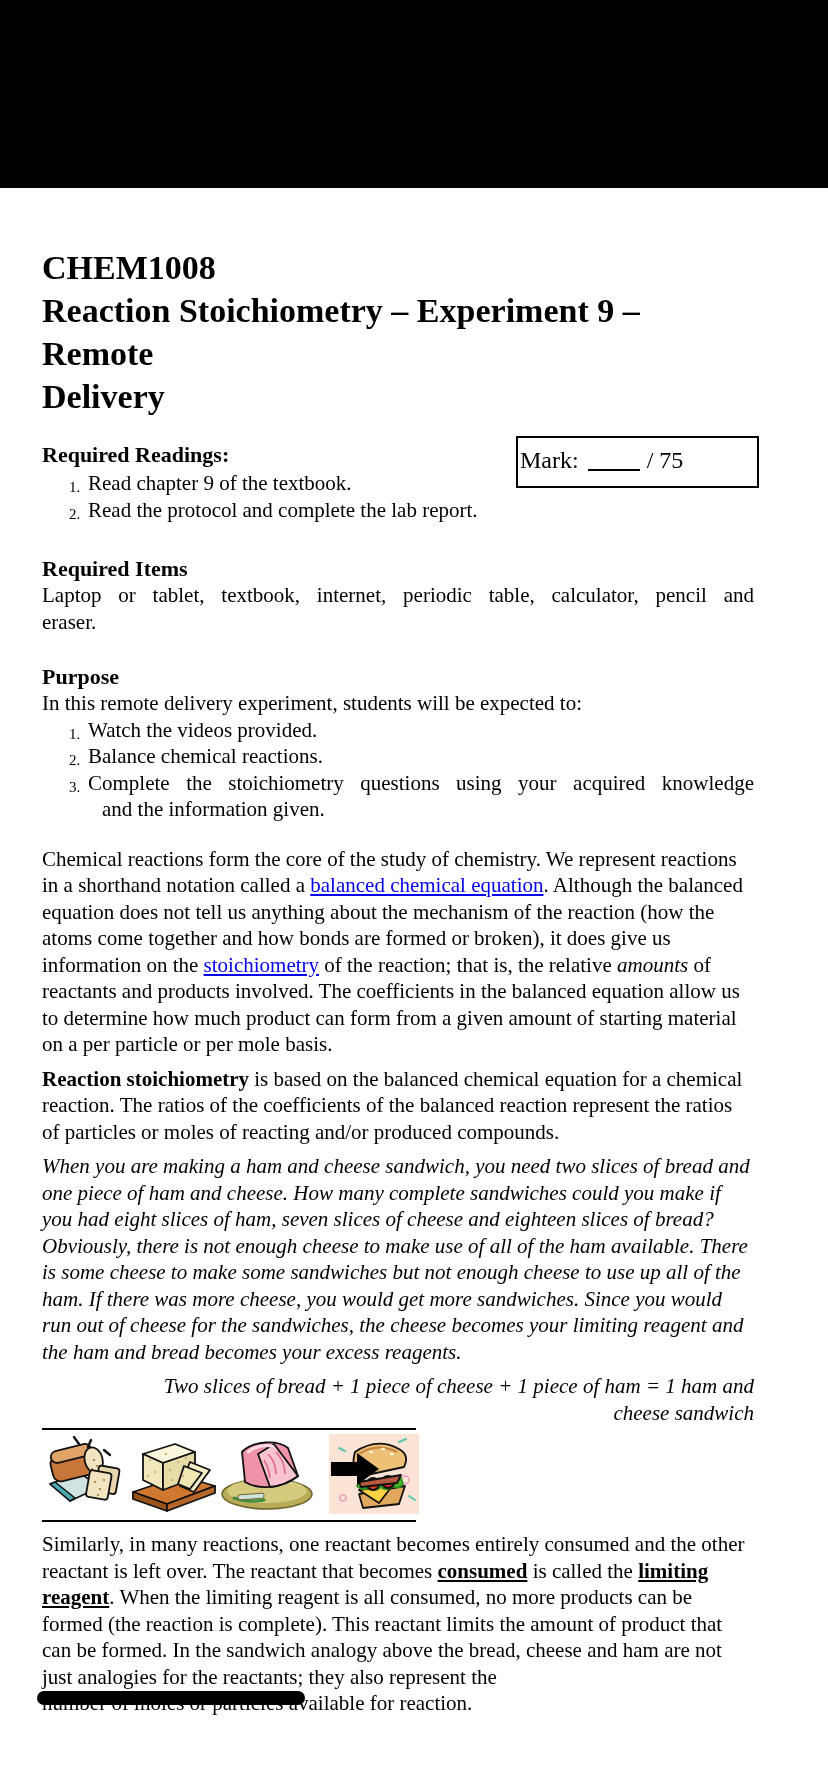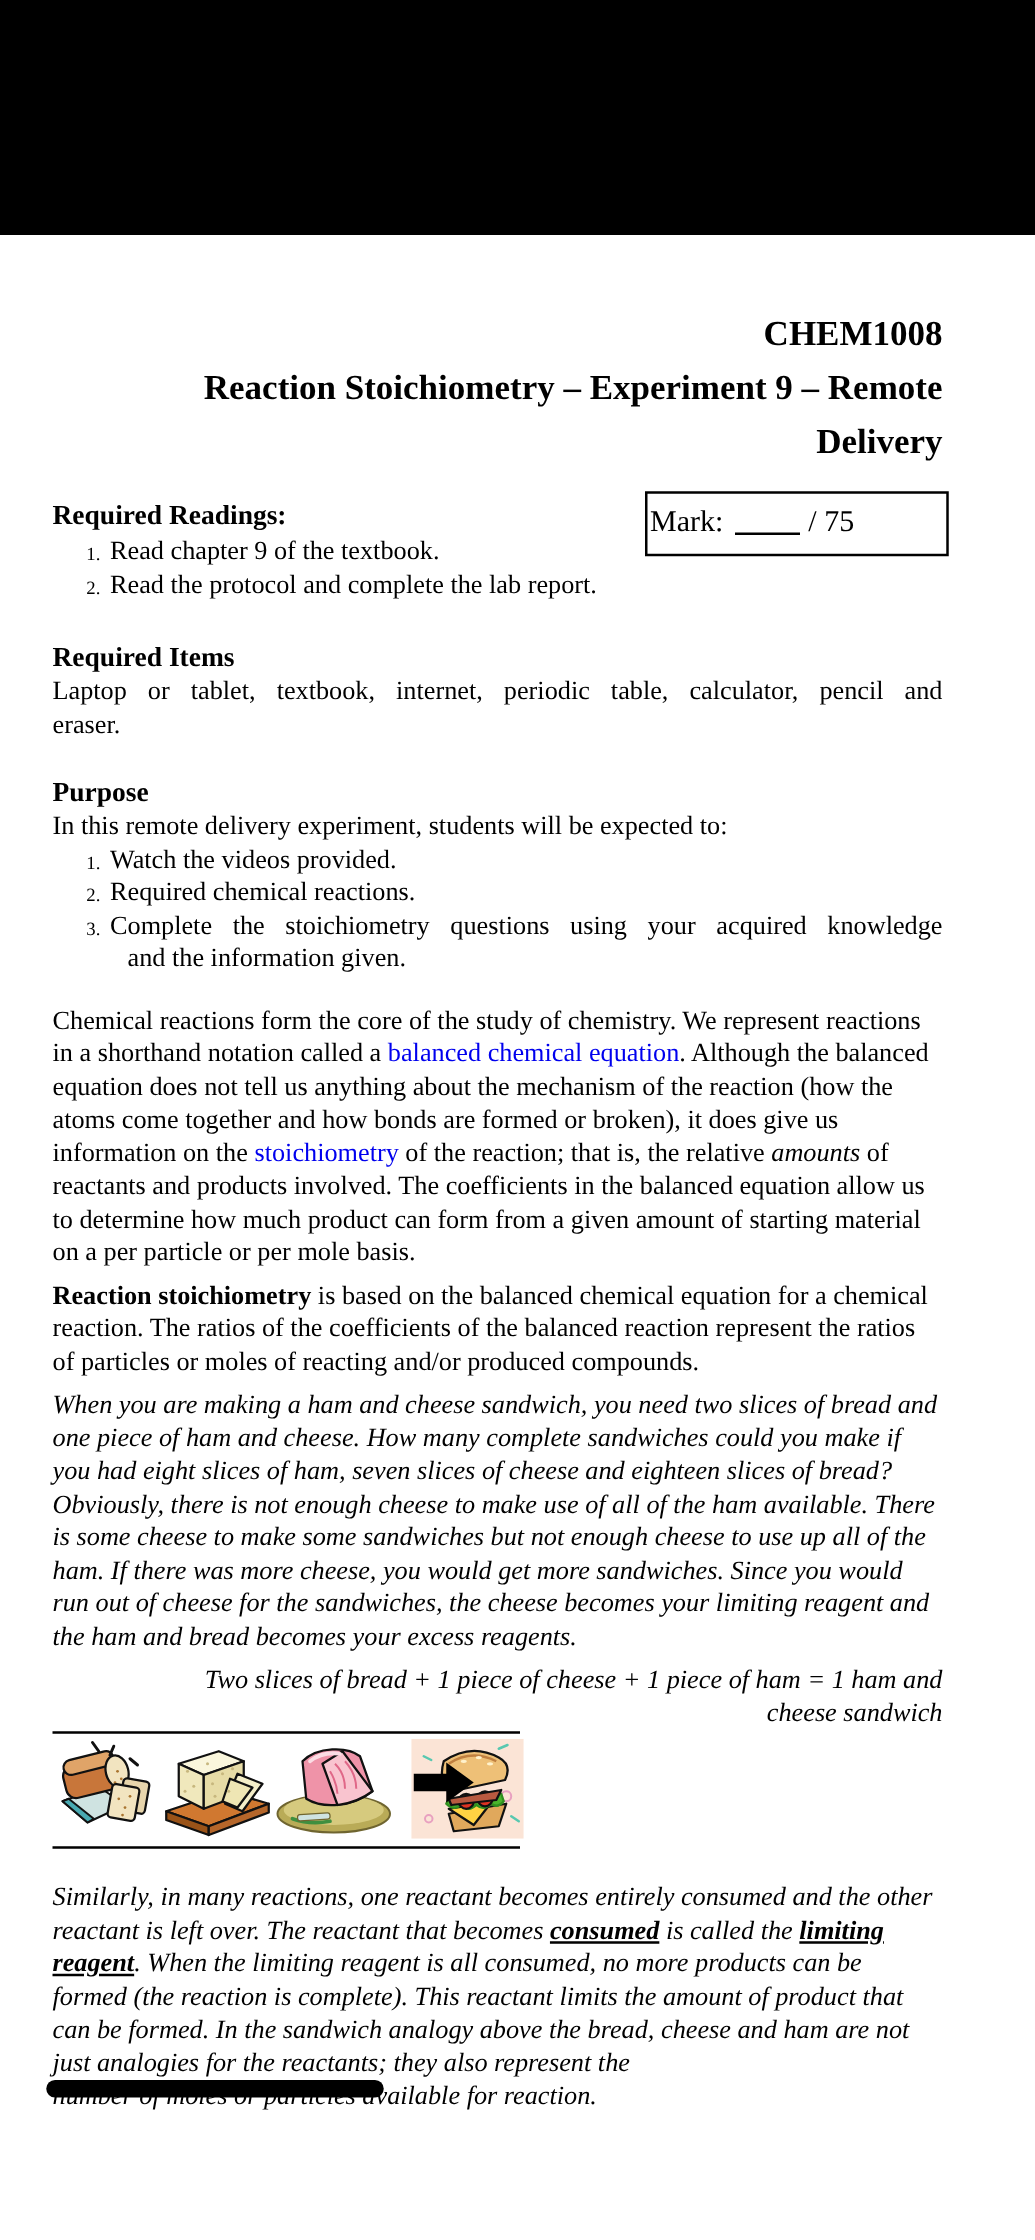--- a/index.html
+++ b/index.html
@@ -3,21 +3,21 @@
 <meta charset="utf-8">
 <style>
   html,body{margin:0;padding:0;}
   body{
     width:828px;height:1792px;overflow:hidden;background:#ffffff;
     font-family:"Liberation Serif","DejaVu Serif",serif;color:#000000;
   }
   .letterbox{height:188px;background:#000000;}
   .page{padding:58px 74px 0 42px;}
   
-  .title{width:100%;text-align:right;font-weight:bold;font-size:28px;line-height:43px;}
+  .title{width:100%;text-align:left;font-weight:bold;font-size:34px;line-height:43px;}
   
   .h{font-weight:bold;font-size:22px;line-height:27px;}
   .body-text{font-size:21px;line-height:26.5px;}
   
   .sec-rr{margin-top:23px;}
   .sec-rr .h{margin-bottom:2px;}
   .mark-box{
     float:right;width:237px;height:44px;border:2px solid #000;
     margin:-5px -5px 18px 0;font-size:24px;line-height:30px;padding:4px 0 0 2px;
     background:#fff;
@@ -29,29 +29,29 @@
   ul.nlist .num{position:absolute;left:27px;top:4px;font-size:15px;}
   .jline{display:block;text-align:justify;text-align-last:justify;}
   .contline{display:block;padding-left:14px;}
   
   .sec-ri{margin-top:32px;}
   .sec-purpose{margin-top:28px;}
   .sec-disc{margin-top:23px;}
   .sec-disc .h{margin-bottom:16px;}
   .dp{margin:0 0 8px 0;font-size:21px;line-height:26.5px;}
   .italic{font-style:italic;}
-  .doclink{color:#0000EE;cursor:pointer;}
+  .doclink{color:#0000EE;text-decoration:underline;cursor:pointer;}
   .bu{font-weight:bold;text-decoration:underline;}
   .eq{margin:0 0 0 0;text-align:right;font-style:italic;font-size:21px;line-height:26.5px;}
   
   .rule{border:none;border-top:2px solid #000;width:374px;margin:2px 0 0 0;}
   .fig-row{height:88px;display:flex;align-items:center;margin-left:2px;}
   .fig-row svg{display:block;}
   .sw-gap{width:12px;}
-  .p3{margin-top:25px;font-style:italic;}
+  .p3{margin-top:9px;}
   
   .redact{position:relative;white-space:nowrap;}
   .redact::after{
     content:"";position:absolute;left:-5px;right:-7px;top:0px;height:14px;
     background:#000;border-radius:7px;
   }
 </style>
 </head>
 <body>
 
@@ -91,21 +91,21 @@
   <div class="sec-purpose body-text">
     <div class="h">Purpose</div>
     <div>In this remote delivery experiment, students will be expected to:</div>
     <ul class="nlist">
       <li>
         <span class="num">1.</span>
         <span>Watch the videos provided.</span>
       </li>
       <li>
         <span class="num">2.</span>
-        <span>Required chemical reactions.</span>
+        <span>Balance chemical reactions.</span>
       </li>
       <li>
         <span class="num">3.</span>
         <span class="jline">Complete the stoichiometry questions using your acquired knowledge</span>
         <span class="contline">and the information given.</span>
       </li>
     </ul>
   </div>
 
   <div class="sec-disc">

